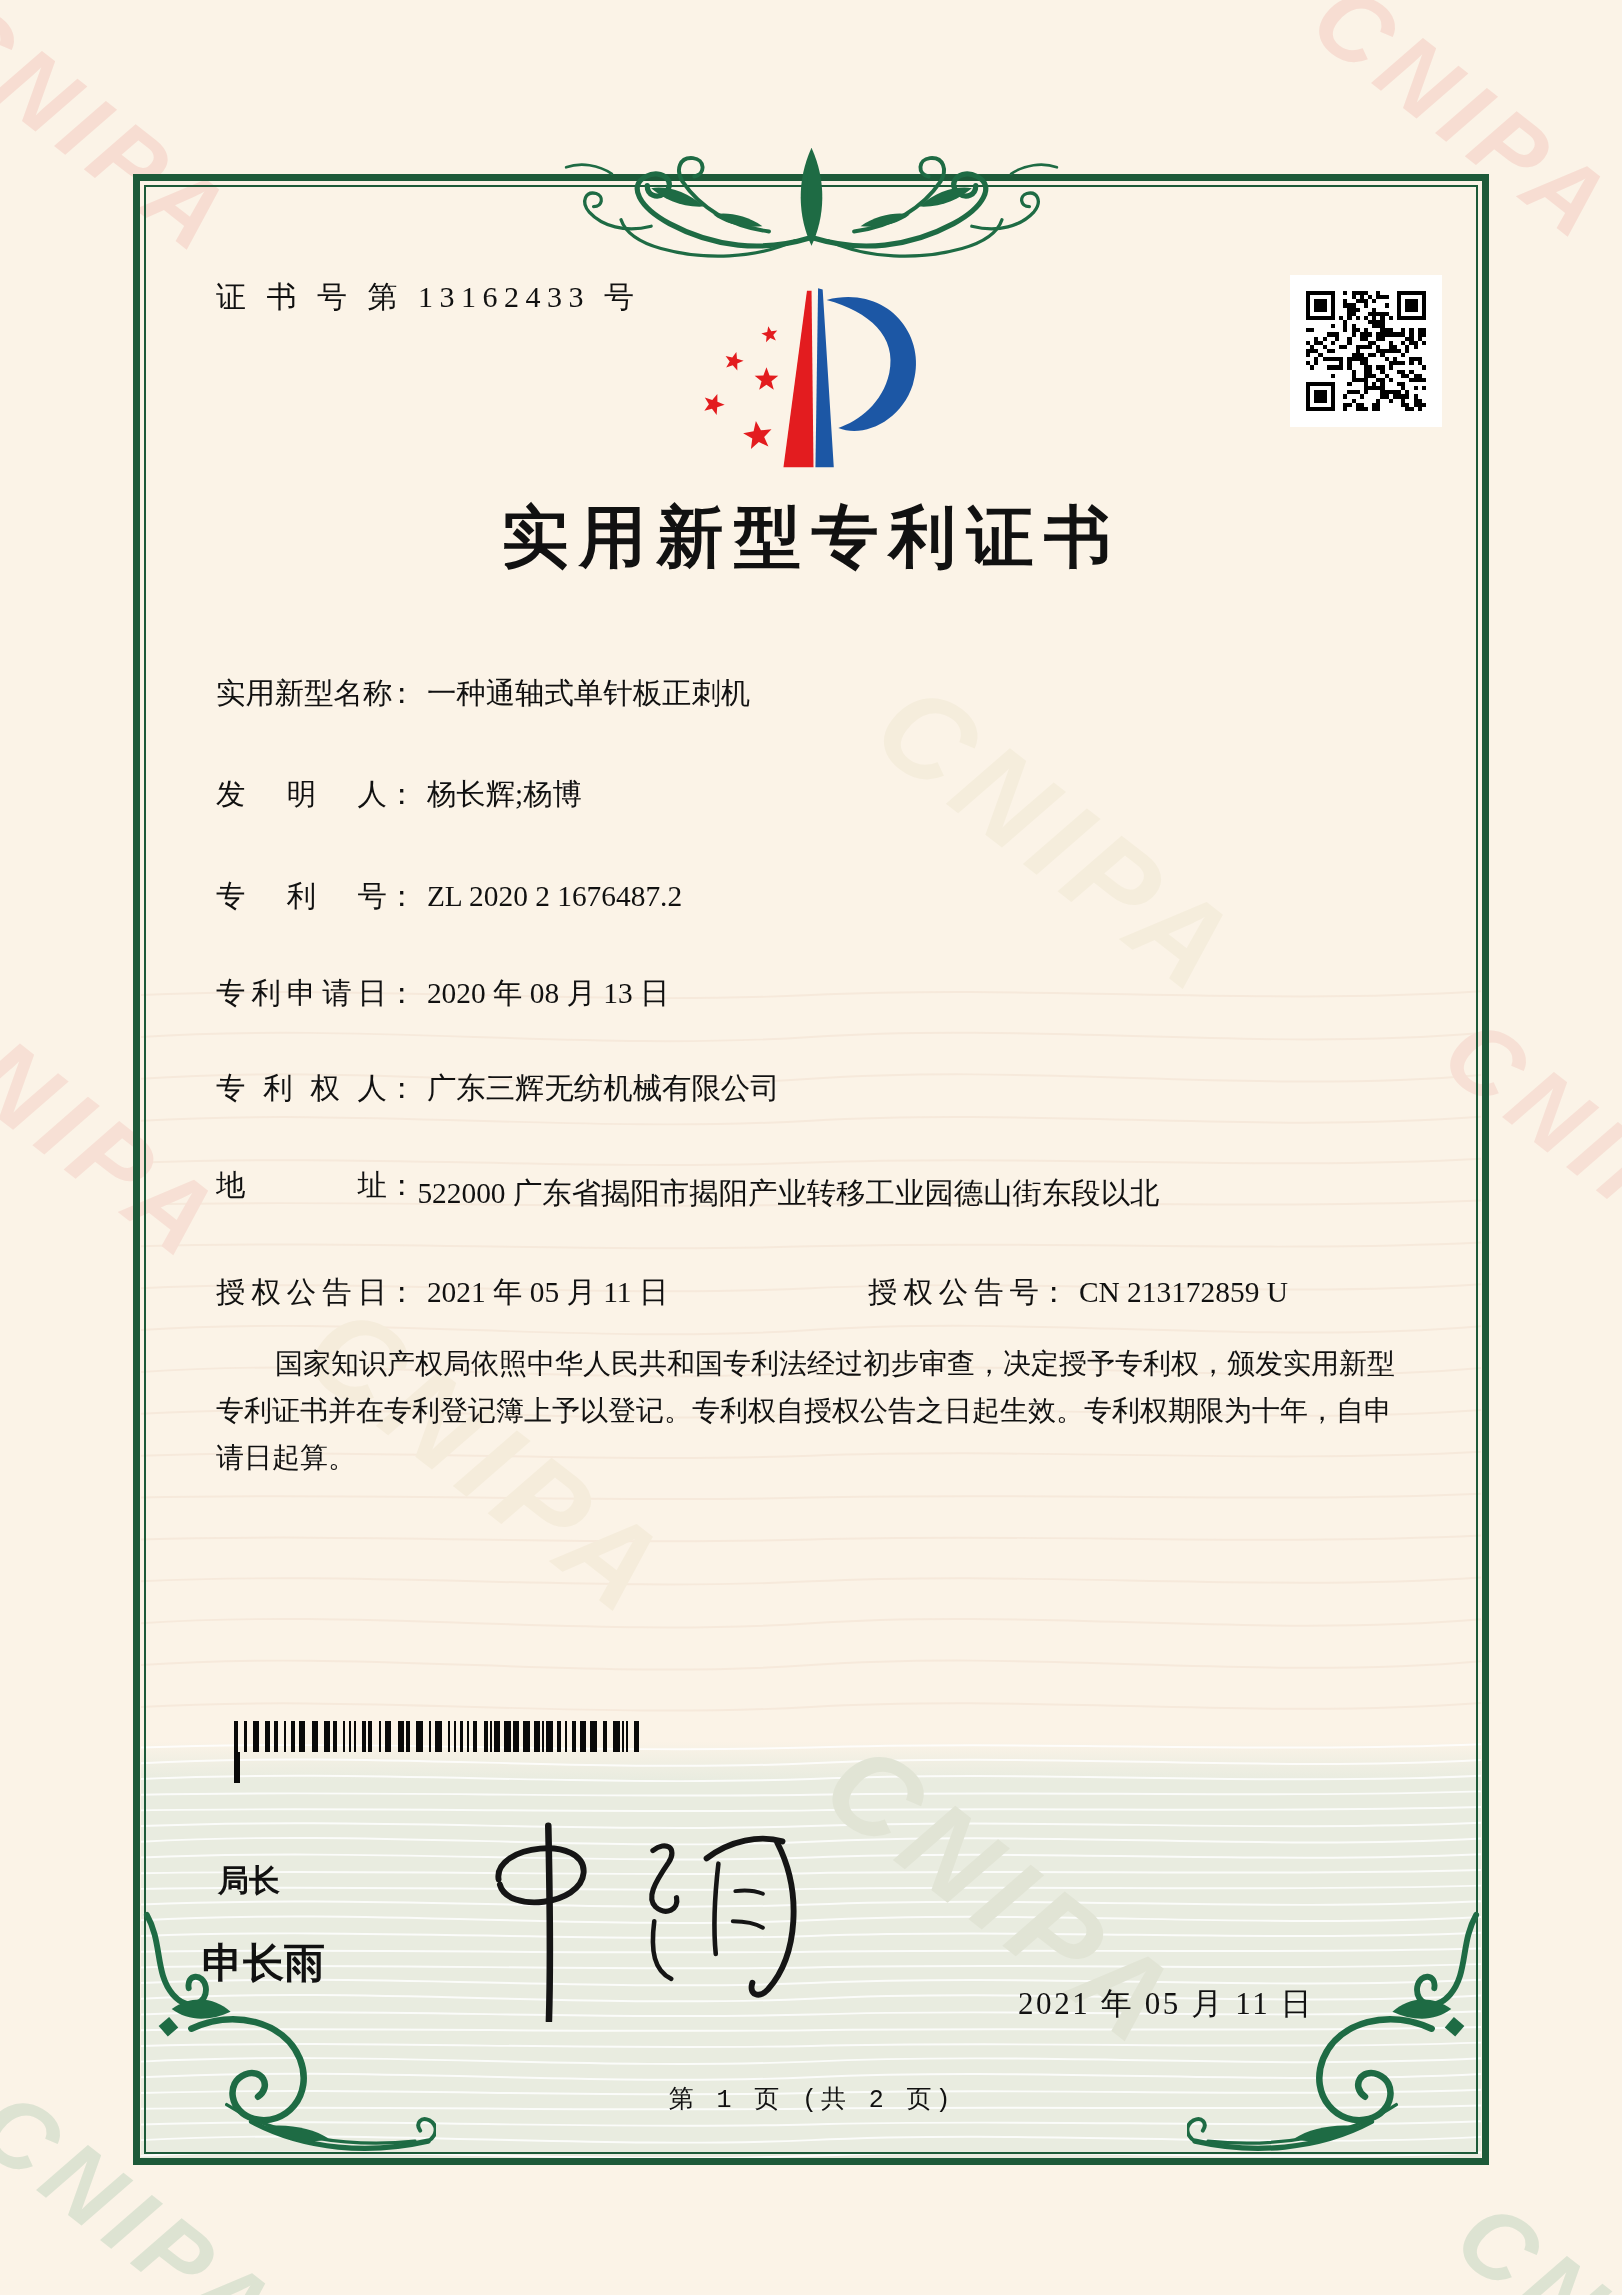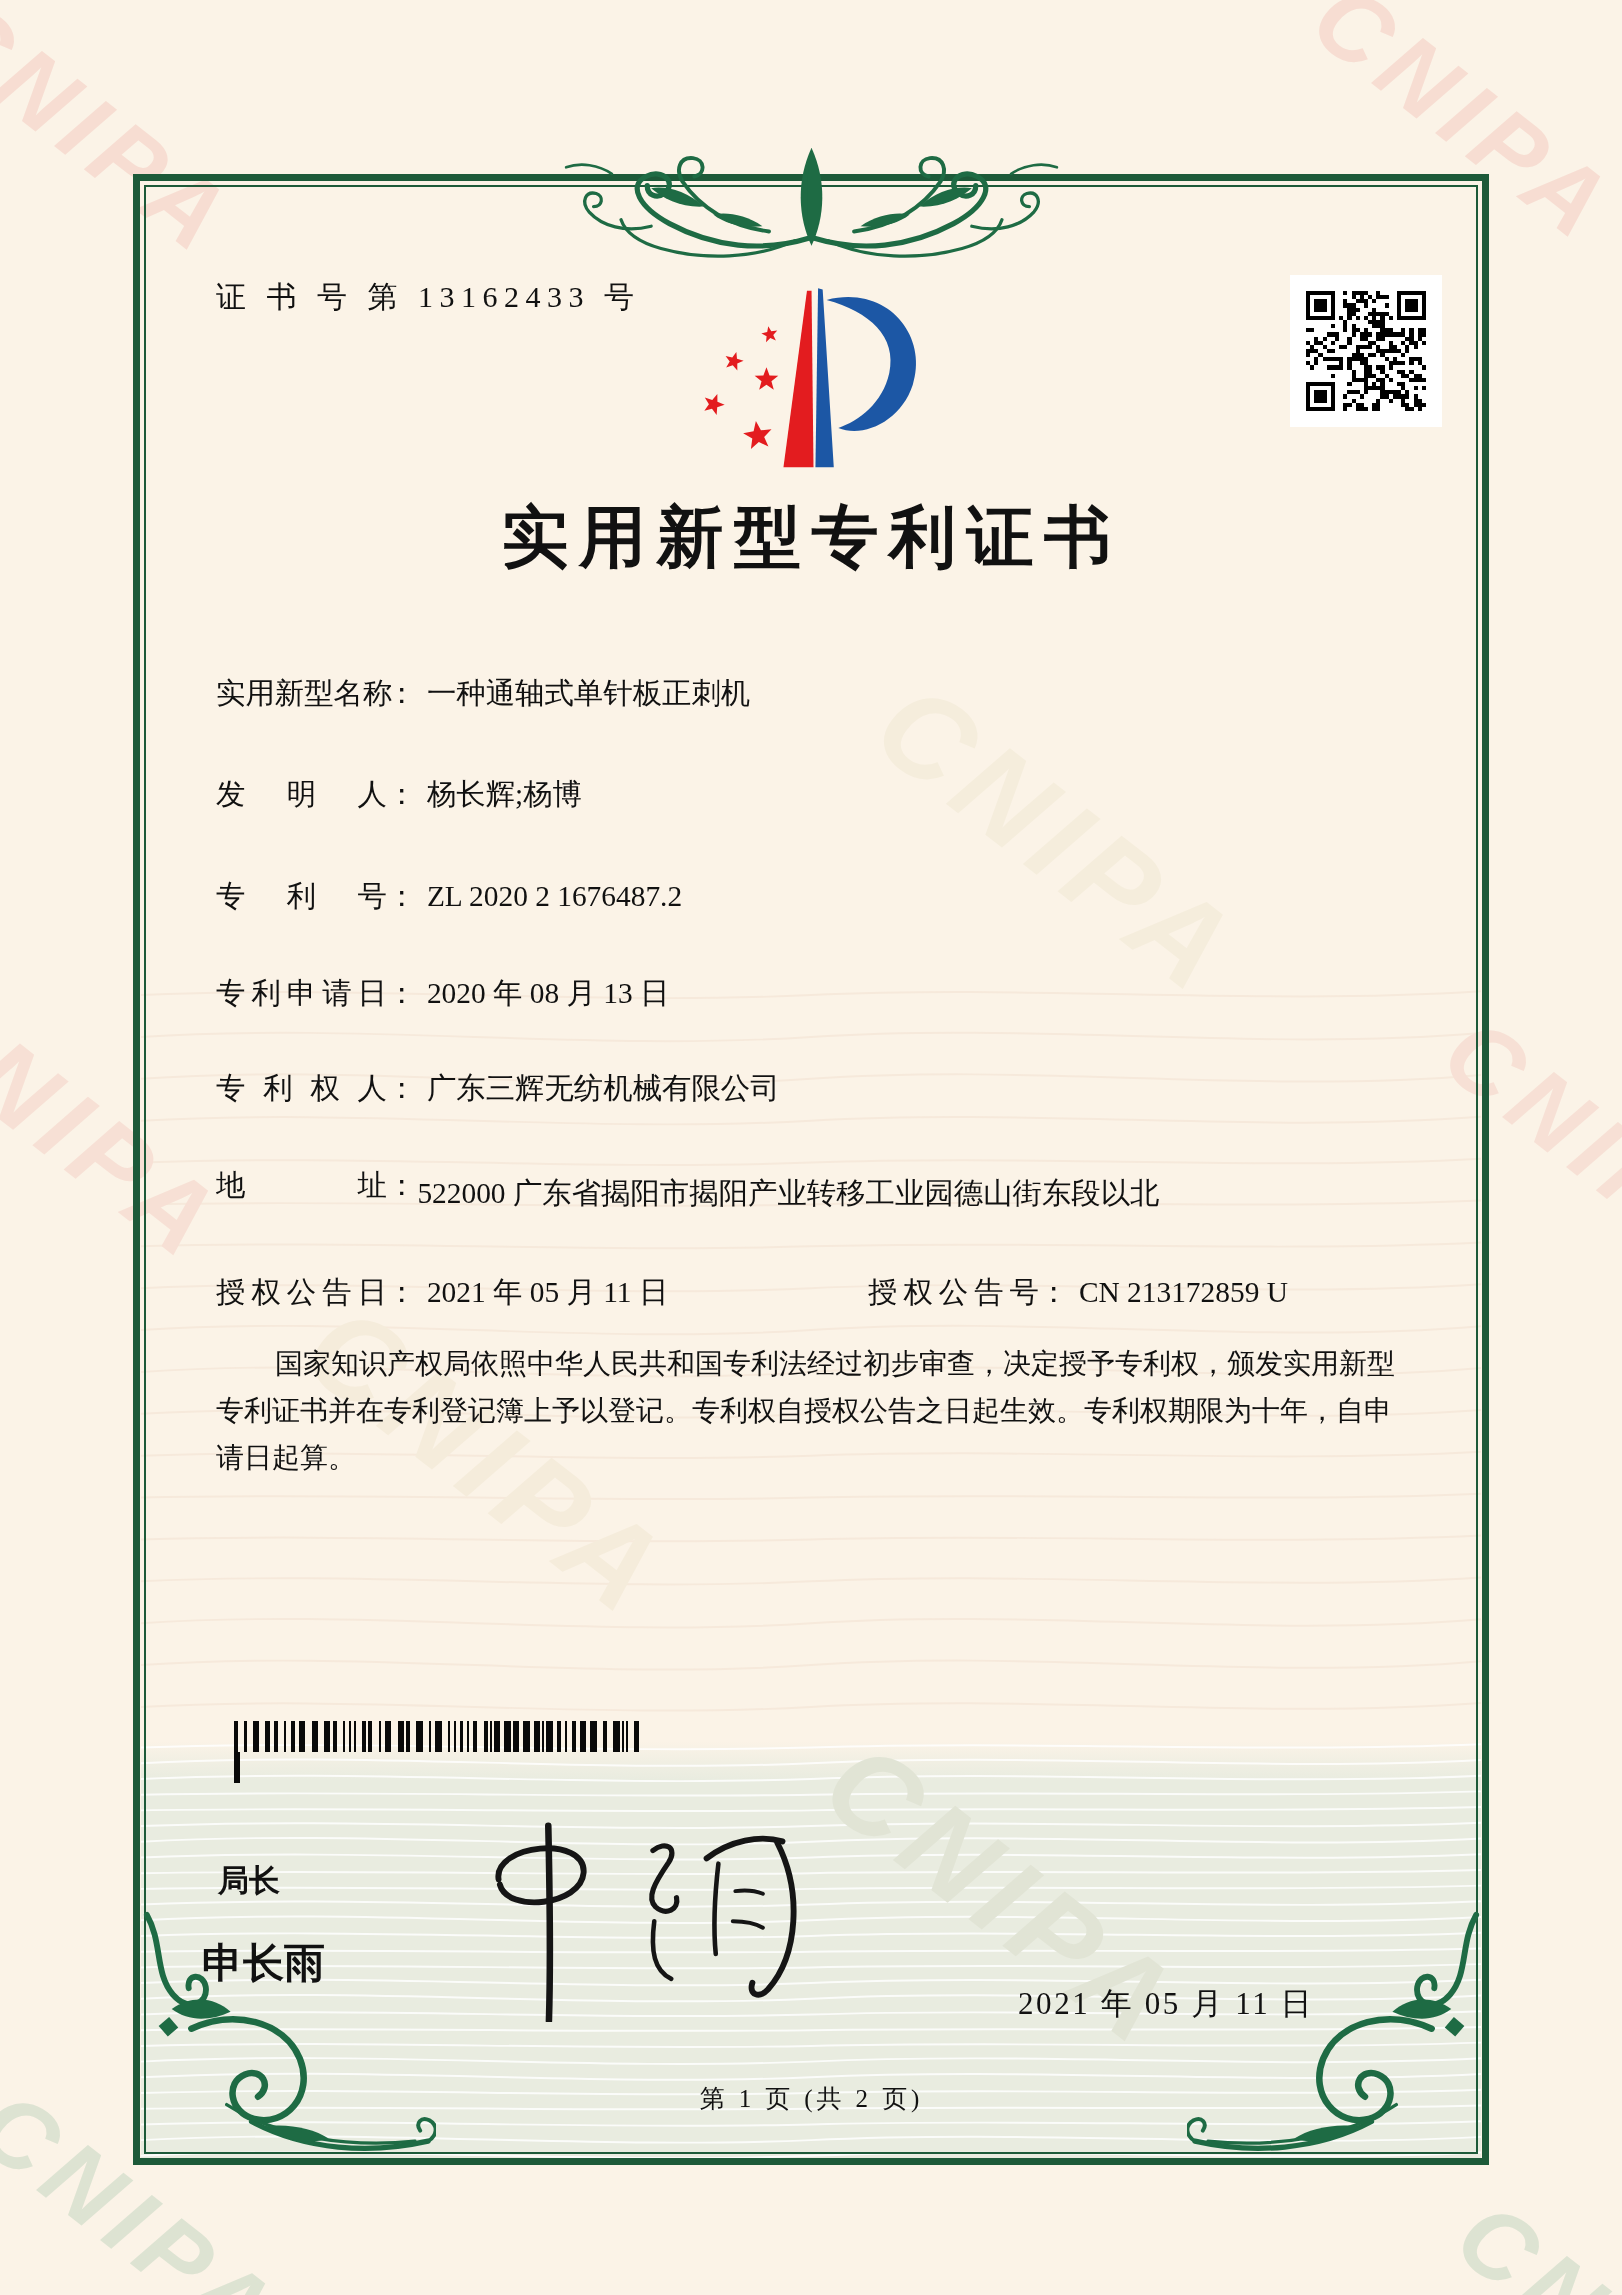--- a/index.html
+++ b/index.html
@@ -44,21 +44,21 @@
   .barcode{position:absolute;left:234px;top:1721px;width:412px;height:31px;font-size:0;}
   .barcode i{display:inline-block;height:31px;}
   .barcode i.b{background:#090909;}
   
   .sig-title{position:absolute;left:218px;top:1860px;font-size:31px;font-weight:600;
              font-family:Liberation Serif, serif;}
   .sig-name{position:absolute;left:202px;top:1936px;font-size:41px;font-weight:600;
             font-family:Liberation Mono, monospace;}
   .sig-script{position:absolute;left:458px;top:1793px;}
   .date{position:absolute;left:1018px;top:1983px;font-size:31px;letter-spacing:2.6px;}
-  .pageno{position:absolute;left:0;right:0;top:2082px;text-align:center;font-size:25px;letter-spacing:3.9px;}
+  .pageno{position:absolute;left:0;right:0;top:2082px;text-align:center;font-size:25px;letter-spacing:3.9px;font-family:Liberation Mono, monospace;}
   .footnote{position:absolute;left:629px;top:2172px;width:296px;height:64px;background:#fffefb;
             display:flex;align-items:center;justify-content:center;font-size:27.5px;letter-spacing:3.9px;}
   svg{display:block;}
 </style>
 </head>
 <body>
 
 <div class="page">
 
   <div class="band">

